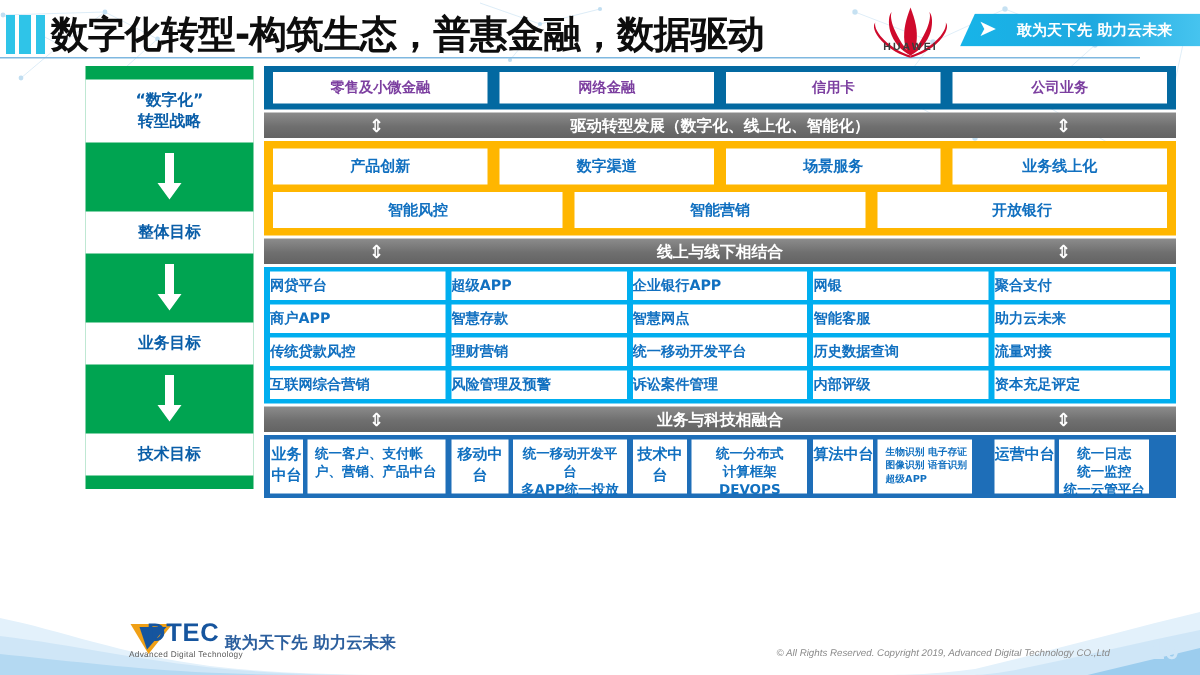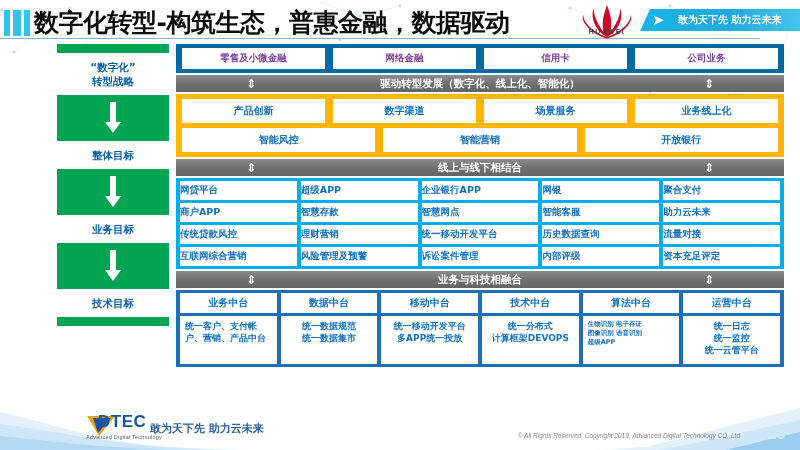--- a/index.html
+++ b/index.html
@@ -130,28 +130,28 @@
     font-size: 9.5px; font-weight: bold; text-align: left;
     padding: 3px 0; font-family: "DejaVu Sans", sans-serif;
     white-space: nowrap; overflow: hidden;
   }
 
   
   .dblue {
     background: #1e6eb8; padding: 3px 4px;
     display: flex; gap: 4px;
   }
-  .dblue .col { flex: 1; display: flex; flex-direction: column; gap: 3px; }
+  .dblue .col { flex: 1; display: flex; flex-direction: row; gap: 3px; }
   .dblue .head {
     background: #ffffff; color: #1170c0; font-size: 10px; font-weight: bold;
     text-align: center; padding: 3px 0; font-family: "DejaVu Sans", sans-serif;
   }
   .dblue .body {
     background: #ffffff; color: #1170c0; font-size: 9px; font-weight: bold;
-    text-align: center; padding: 4px 3px; height: 48px;
+    text-align: center; padding: 4px 3px; height: 36px;
     font-family: "DejaVu Sans", sans-serif; line-height: 12px;
   }
   .dblue .body.tiny { font-size: 6.5px; line-height: 9px; text-align: left; padding-left: 5px; }
 
   
   .footer-wave {
     position: absolute; left: 0; bottom: 0; width: 800px; height: 56px;
     pointer-events: none;
   }
   .dtec { position: absolute; left: 85px; bottom: 12px; width: 80px; height: 26px; }
@@ -337,27 +337,20 @@
     <span>业务与科技相融合</span>
     <span class="ud r">⇕</span>
   </div>
 
   <div class="dblue">
     <div class="col">
       <div class="head">业务中台</div>
       <div class="body" style="text-align:left;padding-left:5px;">统一客户、支付帐户、营销、产品中台</div>
     </div>
     <div class="col">
-      <div class="head">数据中台</div>
-      <div class="body">
-        <div>统一数据规范</div>
-        <div>统一数据集市</div>
-      </div>
-    </div>
-    <div class="col">
       <div class="head">移动中台</div>
       <div class="body">
         <div>统一移动开发平台</div>
         <div>多APP统一投放</div>
       </div>
     </div>
     <div class="col">
       <div class="head">技术中台</div>
       <div class="body">
         <div>统一分布式</div>

